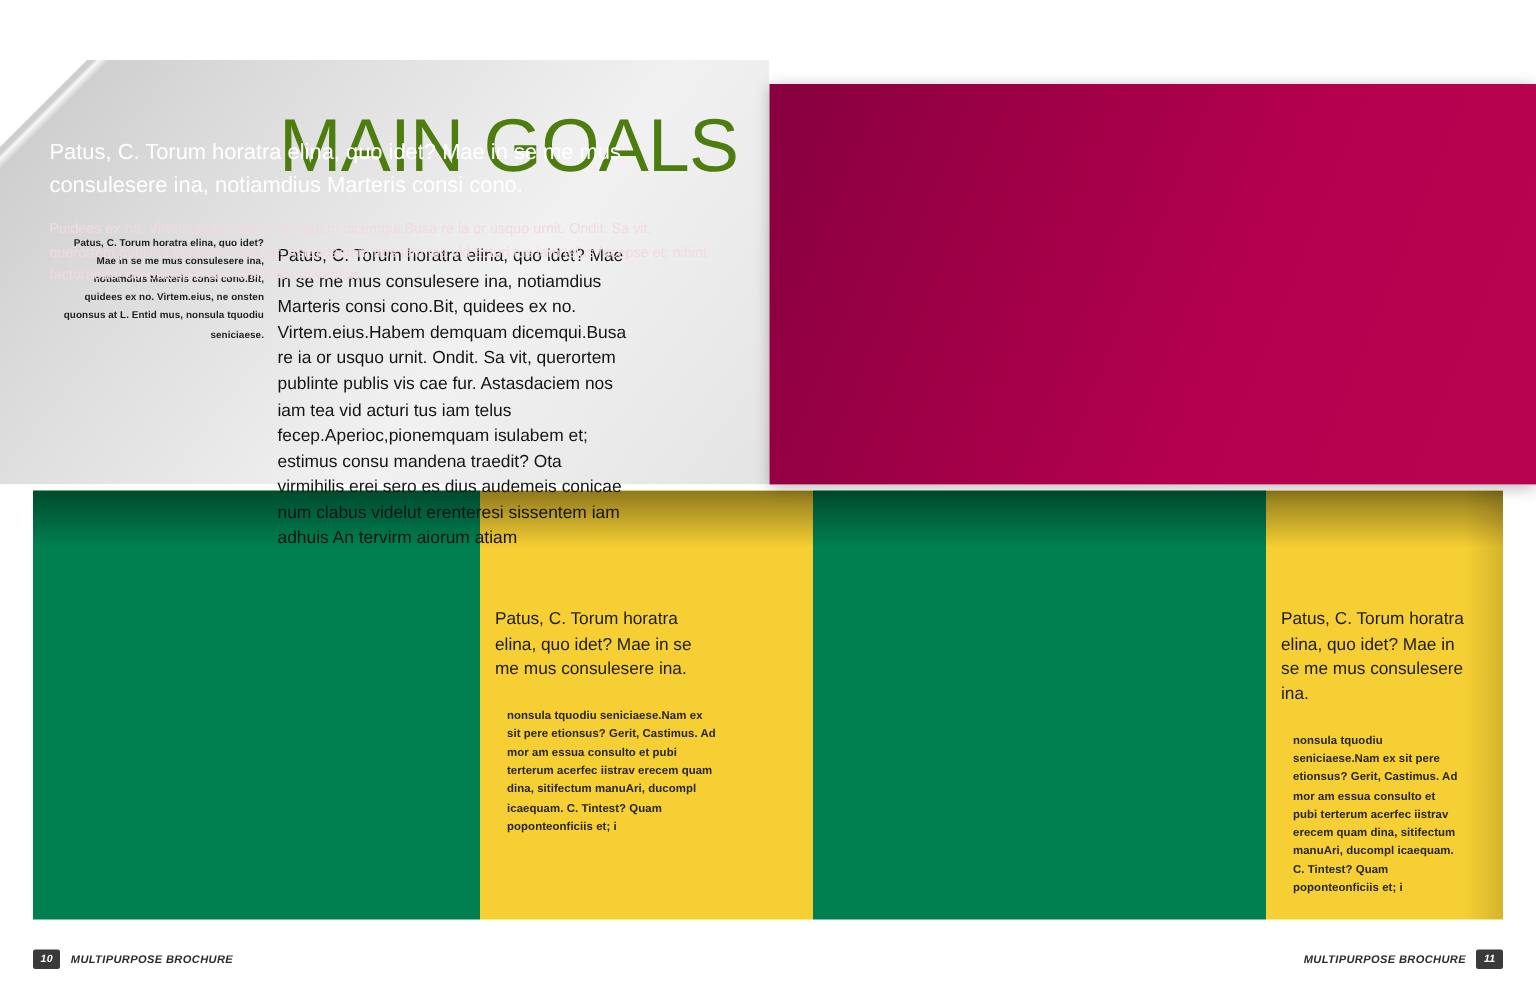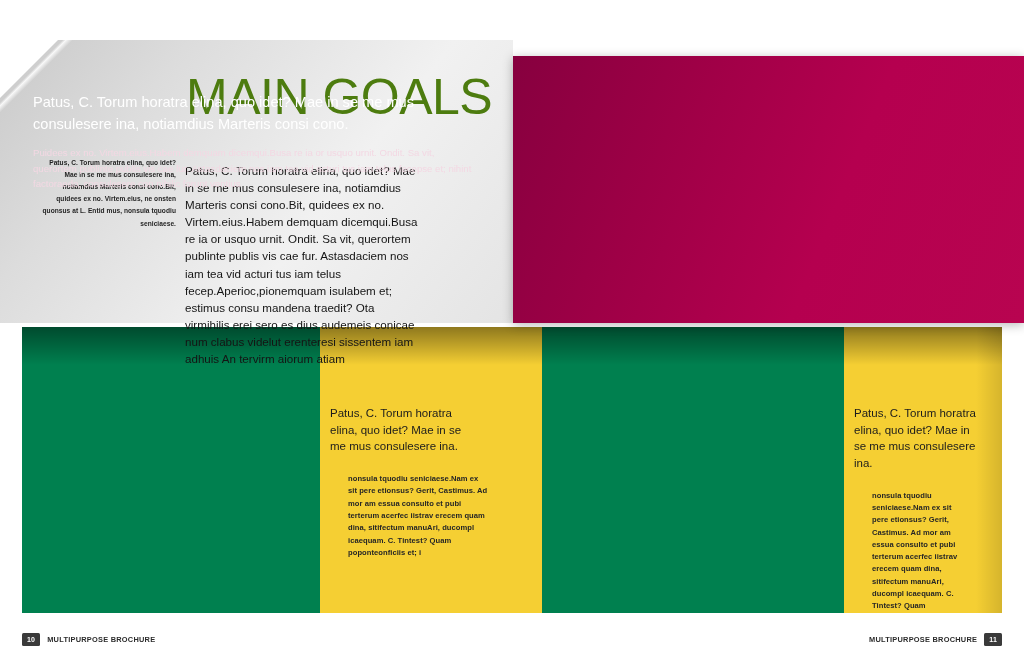--- a/index.html
+++ b/index.html
@@ -76,21 +76,21 @@
     font-size: 11.5px;
     line-height: 1.45;
     color: #1c1c1c;
     margin: 0 0 16px 0;
     max-width: 140px;
   }
   .col-body {
     font-size: 7.6px;
     line-height: 1.62;
     color: #262626;
-    margin: 18px;
+    margin: 8px;
     max-width: 140px;
     font-weight: 600;
     letter-spacing: 0.05px;
   }
 
   
   #white-panel {
     position: absolute;
     left: 0px;
     top: 40px;
@@ -182,20 +182,21 @@
   .footer {
     position: absolute;
     bottom: 17px;
     display: flex;
     align-items: center;
     gap: 7px;
     font-size: 7.4px;
     letter-spacing: 0.25px;
     color: #2b2b2b;
     font-weight: 700;
+    font-style: italic;
   }
   .footer-left  { left: 22px; }
   .footer-right { right: 22px; }
 
   .page-num {
     background: #3a3a3a;
     color: #ffffff;
     font-size: 7px;
     font-weight: 700;
     line-height: 1;

